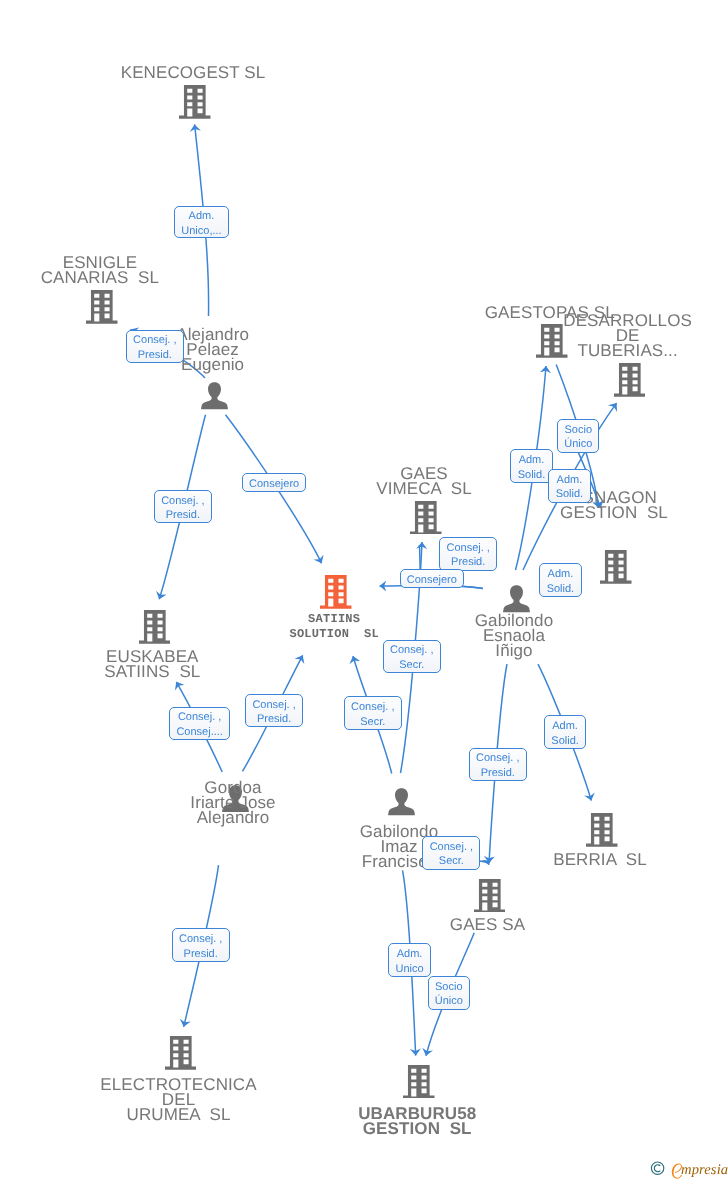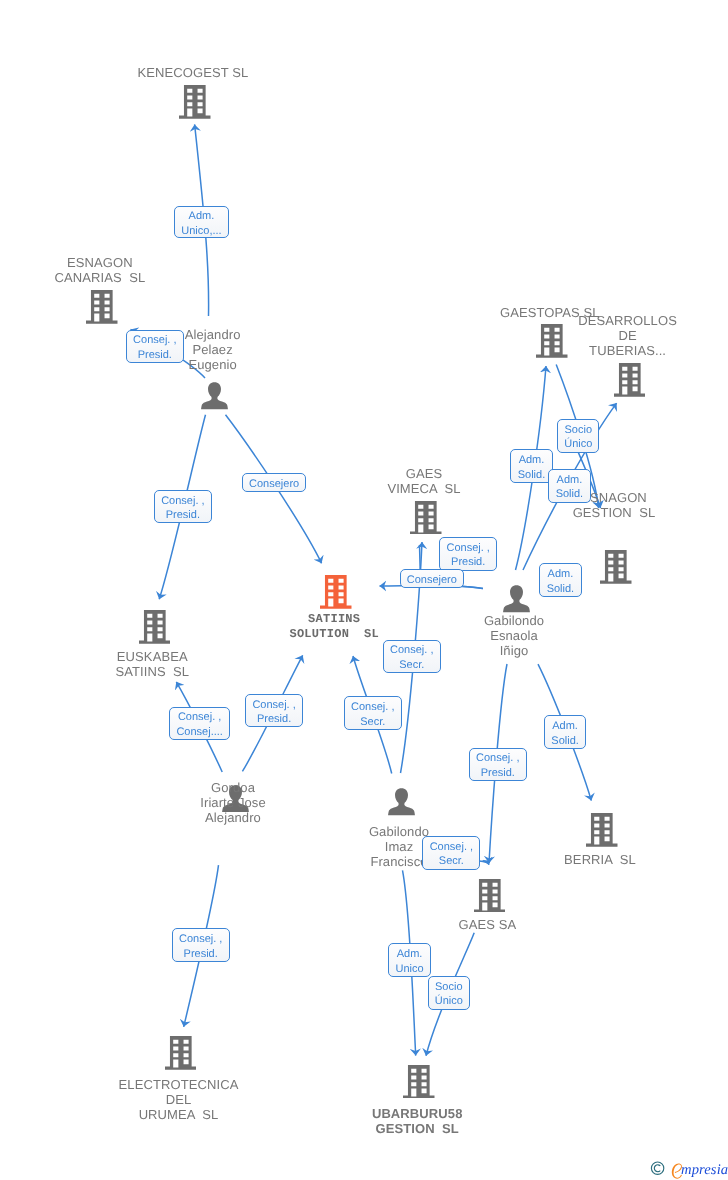--- a/index.html
+++ b/index.html
@@ -1,21 +1,21 @@
 <!DOCTYPE html>
 <html><head>
 <meta charset="utf-8">
 <style>
   html,body{margin:0;padding:0;background:#fff;}
   body{width:728px;height:1180px;font-family:"Liberation Sans",sans-serif;overflow:hidden;position:relative;}
   #stage{position:absolute;left:0;top:0;width:728px;height:1180px;background:#fff;
          -webkit-font-smoothing:antialiased;text-rendering:geometricPrecision;}
   #edges{position:absolute;left:0;top:0;width:728px;height:1180px;}
   .node{position:absolute;transform:translate(-50%,0);text-align:center;}
-  .nlabel{color:#777777;font-size:13px;line-height:15px;white-space:pre-wrap;letter-spacing:0.1px;}
+  .nlabel{color:#777777;font-size:17px;line-height:15px;white-space:pre-wrap;letter-spacing:0.1px;}
   .nlabel.root{font-weight:bold;color:#6b6b6b;font-size:12px;letter-spacing:0.25px;}
   .ico{display:block;margin:0 auto;}
   .rbox{position:absolute;border:1.4px solid #3c85d6;border-radius:5px;
         background:linear-gradient(#fdfdfe,#f1f4f8);color:#3c85d6;font-size:11px;
         line-height:14.6px;text-align:center;white-space:pre-wrap;
         display:flex;align-items:center;justify-content:center;box-sizing:border-box;padding-top:3px;}
   .logo{position:absolute;display:flex;align-items:baseline;}
 </style>
 </head>
 <body>
@@ -58,21 +58,21 @@
           </svg>
         </div>
         <div class="nlabel" style="position: absolute; left: -2px; width: 170px; top: 65px;">KENECOGEST SL</div>
       </div>
       <div class="node" style="left: 101.9px; top: 0px; width: 170px; margin-left: 0px; transform: translateX(-85px); position: absolute; height: 0px;">
         <div style="position: absolute; left: 0px; width: 170px; top: 290.4px;">
           <svg width="31.6" height="33.8" viewBox="0 0 31.2 33.3" class="ico">
             <path fill="#6d6d6d" fill-rule="evenodd" d="M4.9 0 H26.3 V30.2 H31.1 V33.2 H0 V30.2 H4.9 ZM8.1 3.6 H13.2 V7.6 H8.1 ZM18.3 3.6 H23.3 V7.6 H18.3 ZM8.1 10.3 H13.2 V14.4 H8.1 ZM18.3 10.3 H23.3 V14.4 H18.3 ZM8.1 17.0 H13.2 V21.0 H8.1 ZM18.3 17.0 H23.3 V21.0 H18.3 ZM8.1 23.2 H13.2 V31.0 H8.1 ZM18.3 23.2 H23.3 V27.9 H18.3 Z"></path>
           </svg>
         </div>
-        <div class="nlabel" style="position: absolute; left: -2px; width: 170px; top: 254.7px;">ESNAGON
+        <div class="nlabel" style="position: absolute; left: -2px; width: 170px; top: 254.7px;">ESNIGLE
 CANARIAS  SL</div>
       </div>
       <div class="node" style="left: 214.6px; top: 0px; width: 170px; margin-left: 0px; transform: translateX(-85px); position: absolute; height: 0px;">
         <div style="position: absolute; left: 0px; width: 170px; top: 382px;">
           <svg width="27.0" height="27.5" viewBox="0 0 26.6 27.1" class="ico">
             <path fill="#6d6d6d" d="M13.3 0.2 C9.6 0.2 6.9 2.6 6.9 7.0 C6.9 10.3 8.4 13.3 10.2 14.5 C10.5 15.3 10.6 16.3 10.2 17.0 C9.4 18.5 6.4 19.0 4.0 19.9 C2.1 20.6 0.9 21.7 0.6 23.3 C0.25 25.1 0.12 26.2 0.06 26.95 H26.54 C26.48 26.2 26.35 25.1 26.0 23.3 C25.7 21.7 24.5 20.6 22.6 19.9 C20.2 19.0 17.2 18.5 16.4 17.0 C16.0 16.3 16.1 15.3 16.4 14.5 C18.2 13.3 19.7 10.3 19.7 7.0 C19.7 2.6 17.0 0.2 13.3 0.2 Z"></path>
           </svg>
         </div>
         <div class="nlabel" style="position: absolute; left: -2px; width: 170px; top: 326.7px;">Alejandro
 Pelaez
@@ -244,15 +244,15 @@
       <path d="M10.3 5.9 A3.45 3.45 0 1 0 10.3 10.6" fill="none" stroke="#2d6e7e" stroke-width="1.15"></path>
     </svg>
     <svg width="78" height="22" viewBox="0 0 78 22" style="position:absolute;left:0;top:0;overflow:visible;">
       <path d="M31.6 5.1 C30.3 2.6 26.5 3.0 24.3 5.4 C21.6 8.3 21.0 13.6 23.1 16.6
                C25.1 19.4 29.4 19.4 31.3 16.3 C32.0 15.1 32.0 14.4 31.4 14.7
                C30.8 15.0 30.6 15.5 30.1 16.2 C28.6 18.2 25.7 18.2 24.4 16.0
                C22.9 13.5 23.6 8.6 25.9 6.0 C27.6 4.1 30.1 3.8 30.9 5.6
                C31.5 7.0 30.5 8.8 28.7 10.2 C27.5 11.1 25.9 11.8 24.9 11.9
                L25.0 12.9 C26.6 12.7 28.6 11.8 30.0 10.6 C31.8 9.1 32.4 6.9 31.6 5.1 Z" fill="#f6871f"></path>
     </svg>
-    <span style="position:absolute;left:31px;top:3.5px;color:#1d4ed8;font-family:'Liberation Serif',serif;font-style:italic;font-size:14.6px;line-height:15px;letter-spacing:0.1px;">mpresia</span>
+    <span style="position:absolute;left:31px;top:3.5px;color:#a16207;font-family:'Liberation Serif',serif;font-style:italic;font-size:14.6px;line-height:15px;letter-spacing:0.1px;">mpresia</span>
   </div>
 </div>
 
 </body></html>

